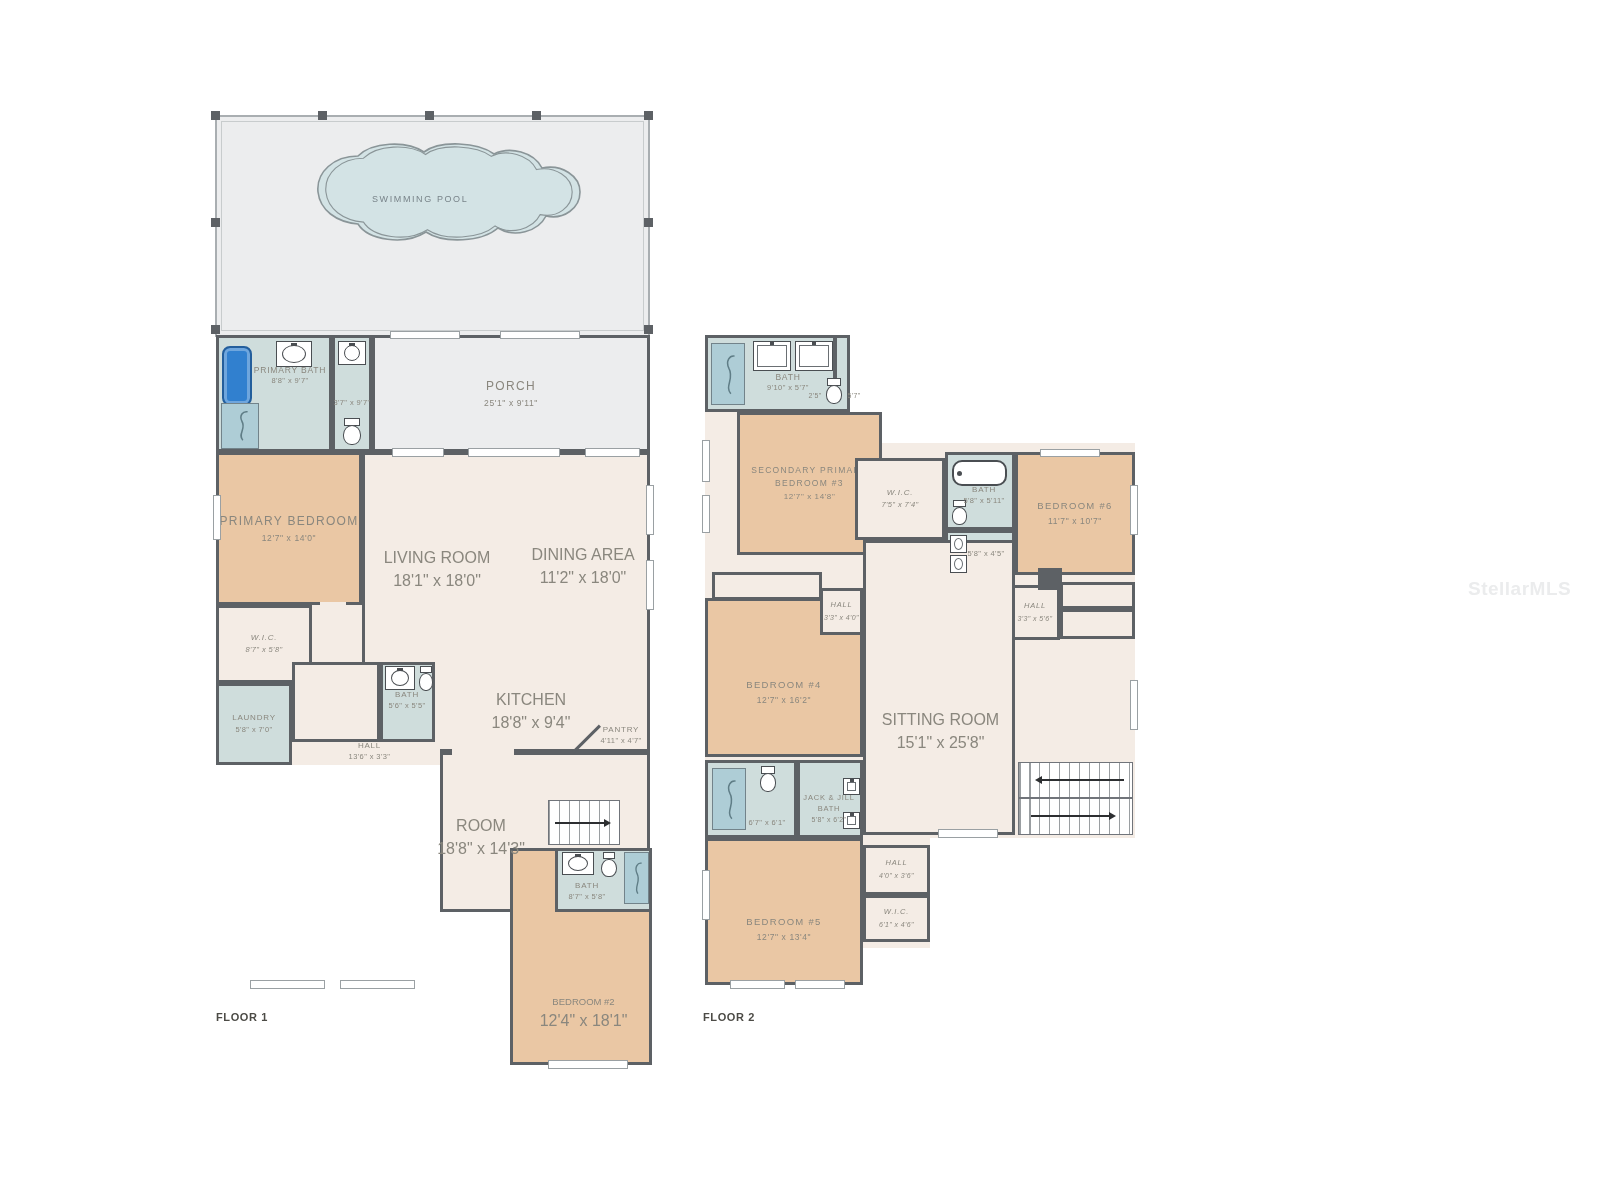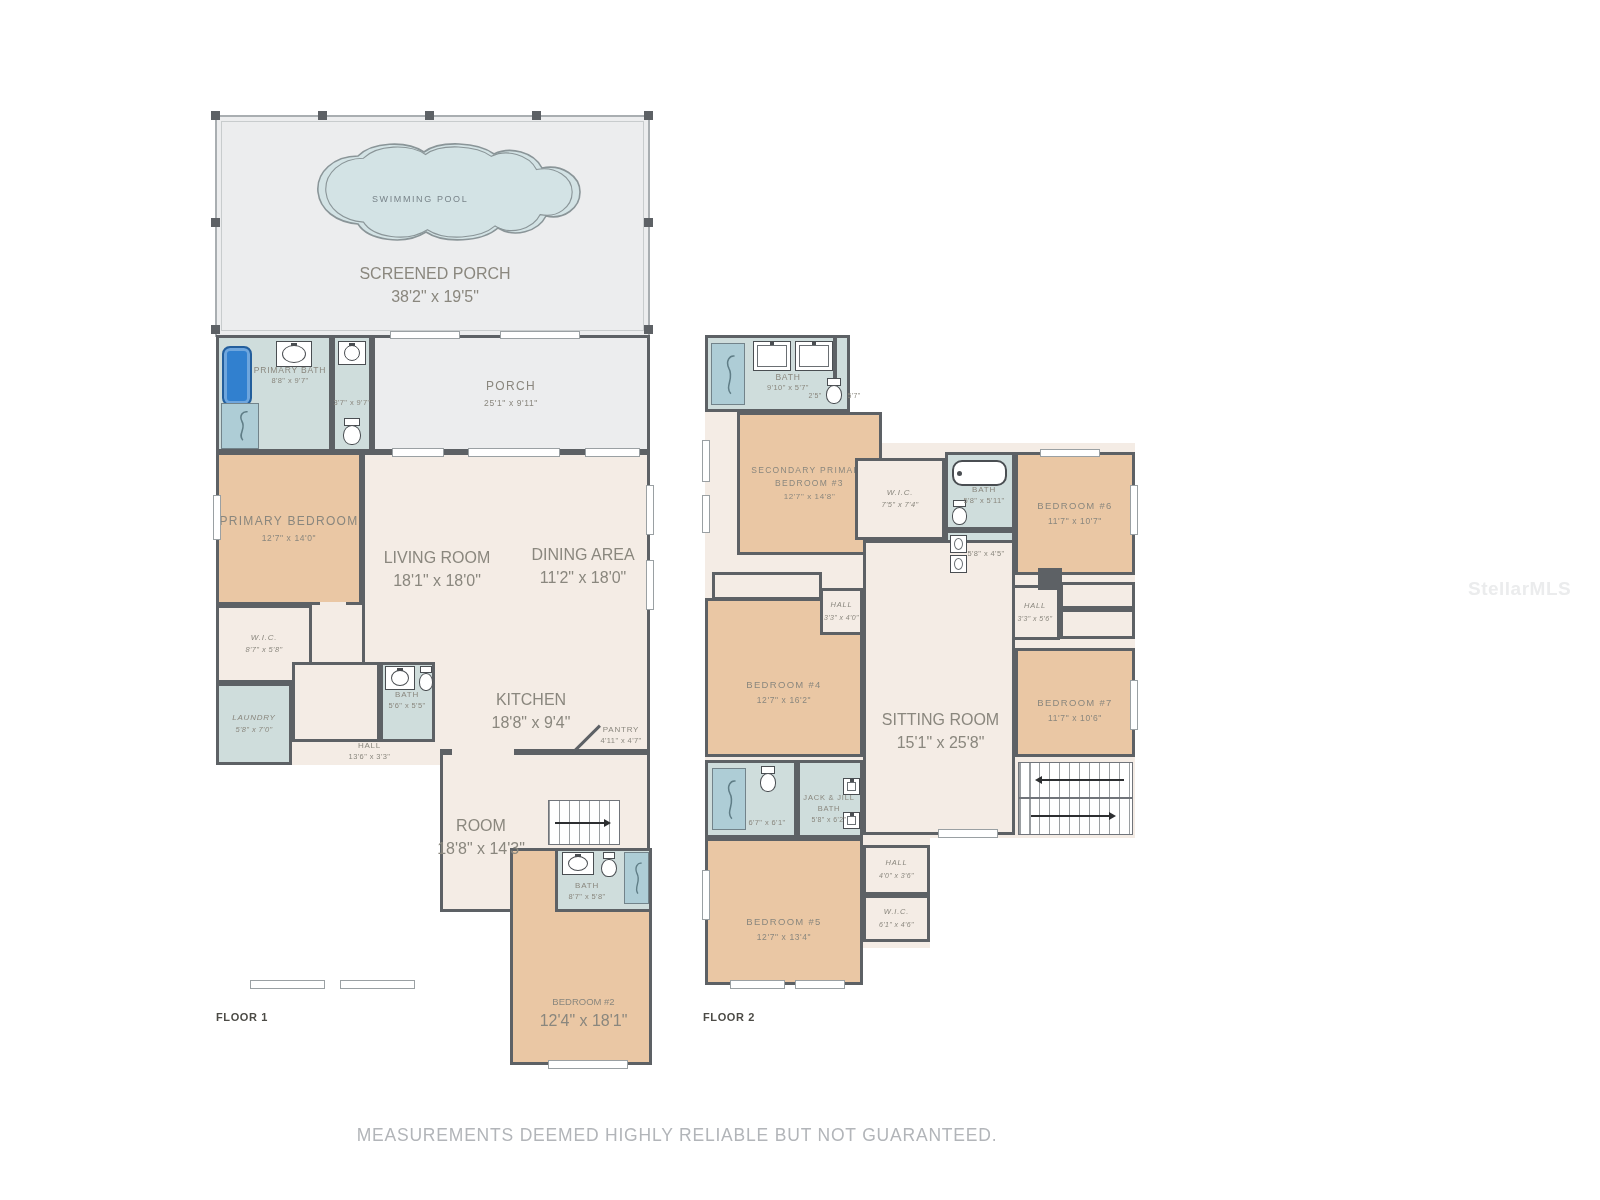--- a/index.html
+++ b/index.html
@@ -82,24 +82,20 @@
   <div class="post" style="left:211px;top:325px;"></div>
   <div class="post" style="left:644px;top:325px;"></div>
 
   <div class="poolwrap">
     <svg viewBox="0 0 330 130" width="330" height="130">
       <path d="M30,64 C28,44 46,28 70,28 C84,14 118,12 136,24 C152,12 190,14 206,26 C222,18 246,24 254,40 C274,36 292,48 292,64 C292,80 276,92 258,88 C250,104 226,110 210,100 C194,114 156,116 138,104 C116,118 80,112 70,96 C48,94 32,82 30,64 Z" fill="#d3e3e5" stroke="#8a9598" stroke-width="1.6"></path>
       <path d="M30,64 C28,44 46,28 70,28 C84,14 118,12 136,24 C152,12 190,14 206,26 C222,18 246,24 254,40 C274,36 292,48 292,64 C292,80 276,92 258,88 C250,104 226,110 210,100 C194,114 156,116 138,104 C116,118 80,112 70,96 C48,94 32,82 30,64 Z" fill="none" stroke="#8a9598" stroke-width="1.2" transform="translate(9.7,3.9) scale(0.94)"></path>
     </svg>
   </div>
   <div class="pool-lbl">SWIMMING POOL</div>
-  <div class="albl" style="left:330px;top:262px;width:210px;">
-    <div class="nm">SCREENED PORCH</div>
-    <div class="dm">38'2" x 19'5"</div>
-  </div>
 
   <div class="under" style="left:216px;top:452px;width:434px;height:313px;"></div>
 
   <div class="room blue" style="left:216px;top:335px;width:116px;height:117px;"></div>
   <div class="room blue" style="left:332px;top:335px;width:40px;height:117px;"></div>
   <div class="room gray" style="left:372px;top:335px;width:278px;height:117px;">
     <div class="lbl">
       <div class="nm">PORCH</div>
       <div class="dm">25'1" x 9'11"</div>
     </div>
@@ -112,21 +108,21 @@
   </div>
   <div class="room beige" style="left:362px;top:452px;width:288px;height:300px;"></div>
   <div class="room beige" style="left:216px;top:605px;width:96px;height:78px;">
     <div class="lbl sm">
       <div class="nm">W.I.C.</div>
       <div class="dm">8'7" x 5'8"</div>
     </div>
   </div>
   <div class="room beige" style="left:292px;top:662px;width:88px;height:80px;"></div>
   <div class="room blue" style="left:380px;top:662px;width:55px;height:80px;"></div>
-  <div class="room blue" style="left:216px;top:683px;width:76px;height:82px;font-style:italic;">
+  <div class="room blue" style="left:216px;top:683px;width:76px;height:82px;">
     <div class="lbl sm">
       <div class="nm">LAUNDRY</div>
       <div class="dm">5'8" x 7'0"</div>
     </div>
   </div>
   <div class="under" style="left:292px;top:742px;width:148px;height:23px;"></div>
   <div class="room beige" style="left:440px;top:752px;width:210px;height:160px;"></div>
   <div class="room tan" style="left:510px;top:848px;width:142px;height:217px;"></div>
   <div class="room blue" style="left:555px;top:848px;width:97px;height:64px;"></div>
 
@@ -262,26 +258,20 @@
   </div>
   <div class="room beige" style="left:1010px;top:585px;width:50px;height:55px;">
     <div class="lbl sm">
       <div class="nm" style="font-size:7.5px">HALL</div>
       <div class="dm" style="font-size:7px">3'3" x 5'6"</div>
     </div>
   </div>
   <div class="room beige" style="left:1060px;top:582px;width:75px;height:27px;"></div>
   <div class="room beige" style="left:1060px;top:609px;width:75px;height:30px;"></div>
   <div class="room beige" style="left:863px;top:540px;width:152px;height:295px;"></div>
-  <div class="room tan" style="left:1015px;top:648px;width:120px;height:109px;padding-top:15px;">
-    <div class="lbl">
-      <div class="nm" style="font-size:9.5px">BEDROOM #7</div>
-      <div class="dm">11'7" x 10'6"</div>
-    </div>
-  </div>
   <div class="room blue" style="left:705px;top:760px;width:92px;height:78px;"></div>
   <div class="room blue" style="left:797px;top:760px;width:66px;height:78px;"></div>
   <div class="room beige" style="left:863px;top:845px;width:67px;height:50px;">
     <div class="lbl sm">
       <div class="nm" style="font-size:7.5px">HALL</div>
       <div class="dm" style="font-size:7px">4'0" x 3'6"</div>
     </div>
   </div>
   <div class="room tan" style="left:705px;top:838px;width:158px;height:147px;padding-top:35px;">
     <div class="lbl">
@@ -367,15 +357,14 @@
   <div class="albl sm" style="left:738px;top:818px;width:58px;">
     <div class="dm">6'7" x 6'1"</div>
   </div>
   <div class="albl sm" style="left:797px;top:793px;width:64px;">
     <div class="nm" style="font-size:7.5px">JACK &amp; JILL</div>
     <div class="nm" style="font-size:7.5px">BATH</div>
     <div class="dm" style="font-size:7px">5'8" x 6'2"</div>
   </div>
   <div class="flbl" style="left:703px;top:1011px;">FLOOR 2</div>
 
-  <div class="footer">MEASUREMENTS DEEMED HIGHLY RELIABLE BUT NOT GUARANTEED.</div>
   <div class="wm">StellarMLS</div>
 </div>
 
 </body></html>

